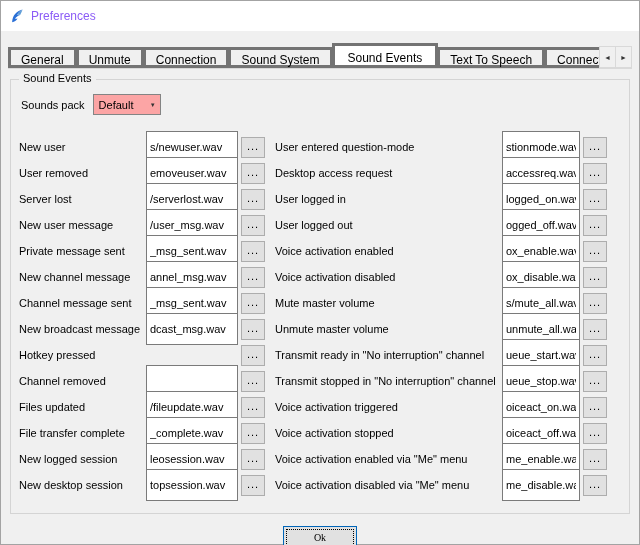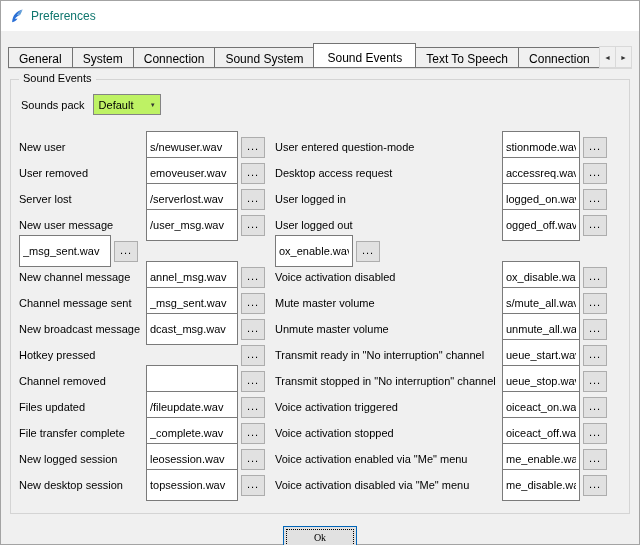--- a/index.html
+++ b/index.html
@@ -17,31 +17,31 @@
     position:relative;
     font-size:12px;
   }
   
   .titlebar {
     height:30px; background:#ffffff;
     display:flex; align-items:center;
     padding-left:8px; gap:6px;
   }
   .titlebar .appicon { width:16px; height:16px; flex:0 0 auto; display:block; }
-  .titlebar .title-text { font-size:12px; color:#0f766e; }
+  .titlebar .title-text { font-size:12px; color:#8b5cf6; }
   
   .tabstrip { position:relative; margin:12px 7px 0 7px; height:25px; z-index:2; }
   .tabs {
     display:flex; align-items:flex-end;
     height:25px; overflow:hidden; padding-right:35px; box-sizing:border-box;
   }
   .tab {
     flex:0 0 auto; box-sizing:border-box;
     height:21px; padding:3px 10px 0;
-    background:#f0f0f0; border:1px solid #737373;
+    background:#f0f0f0; border:3px solid #737373;
     font-family:"Liberation Sans", sans-serif; font-size:12px;
     white-space:nowrap; cursor:default; color:#000;
   }
   .tab + .tab { margin-left:-1px; }
   .tab.active {
     height:25px; padding:5px 13px 0;
     background:#ffffff; position:relative; z-index:2;
   }
   .tabscroll {
     position:absolute; right:0; bottom:0; height:22px;
@@ -60,21 +60,21 @@
     border:1px solid #d4d4d4;
     padding:14px 8px 15px;
   }
   .grouptitle {
     position:absolute; top:-8px; left:8px;
     background:#f0f0f0; padding:0 4px; font-size:11px;
   }
   .sounds-row { display:flex; align-items:center; gap:8px; margin:0 0 9px 2px; font-size:11px; }
   .combo {
     width:68px; height:21px; box-sizing:border-box;
-    background:#bef264; border:1px solid #848484;
+    background:#fca5a5; border:1px solid #848484;
     display:flex; align-items:center; justify-content:space-between;
     padding:0 4px 0 5px; font-size:11px; cursor:default;
   }
   .combo .arrow { font-size:6px; color:#333; }
   
   .columns { display:flex; margin-top:19px; }
   .col-left  { width:246px; flex:0 0 auto; }
   .col-right { flex:1 1 auto; margin-left:10px; padding-right:14px; }
   .row { display:flex; align-items:center; height:26px; }
   .rowlabel {
@@ -118,21 +118,21 @@
                C9.9 6.7 8.9 6.8 7.9 7.2 C9.3 4.7 11.1 2.9 13.6 1.4 Z" fill="#2a6fd6"></path>
       <path d="M13.6 1.4 C11.1 2.9 9.3 4.7 7.9 7.2 C8.9 6.8 9.9 6.7 11.1 6.9
                C12.1 5.0 12.9 3.2 13.6 1.4 Z" fill="#5b9bd5"></path>
     </svg>
     <span class="title-text">Preferences</span>
   </div>
 
   <div class="tabstrip">
     <div class="tabs">
         <button class="tab">General</button>
-        <button class="tab">System</button>
+        <button class="tab">Unmute</button>
         <button class="tab">Connection</button>
         <button class="tab">Sound System</button>
         <button class="tab active">Sound Events</button>
         <button class="tab">Text To Speech</button>
         <button class="tab">Connection</button>
         <button class="tab">Video</button>
       </div>
     <div class="tabscroll">
       <button>◄</button>
       <button>►</button>
@@ -167,20 +167,21 @@
               <span class="rowlabel">Server lost</span>
               <input class="rowinput" type="text" value="/serverlost.wav" style="">
               <button class="browse">...</button>
             </div>
             <div class="row">
               <span class="rowlabel">New user message</span>
               <input class="rowinput" type="text" value="/user_msg.wav" style="">
               <button class="browse">...</button>
             </div>
             <div class="row">
+              <span class="rowlabel">Private message sent</span>
               <input class="rowinput" type="text" value="_msg_sent.wav" style="">
               <button class="browse">...</button>
             </div>
             <div class="row">
               <span class="rowlabel">New channel message</span>
               <input class="rowinput" type="text" value="annel_msg.wav" style="">
               <button class="browse">...</button>
             </div>
             <div class="row">
               <span class="rowlabel">Channel message sent</span>
@@ -237,20 +238,21 @@
               <span class="rowlabel">User logged in</span>
               <input class="rowinput" type="text" value="logged_on.wav" style="">
               <button class="browse">...</button>
             </div>
             <div class="row">
               <span class="rowlabel">User logged out</span>
               <input class="rowinput" type="text" value="ogged_off.wav" style="">
               <button class="browse">...</button>
             </div>
             <div class="row">
+              <span class="rowlabel">Voice activation enabled</span>
               <input class="rowinput" type="text" value="ox_enable.wav" style="">
               <button class="browse">...</button>
             </div>
             <div class="row">
               <span class="rowlabel">Voice activation disabled</span>
               <input class="rowinput" type="text" value="ox_disable.wav" style="">
               <button class="browse">...</button>
             </div>
             <div class="row">
               <span class="rowlabel">Mute master volume</span>

